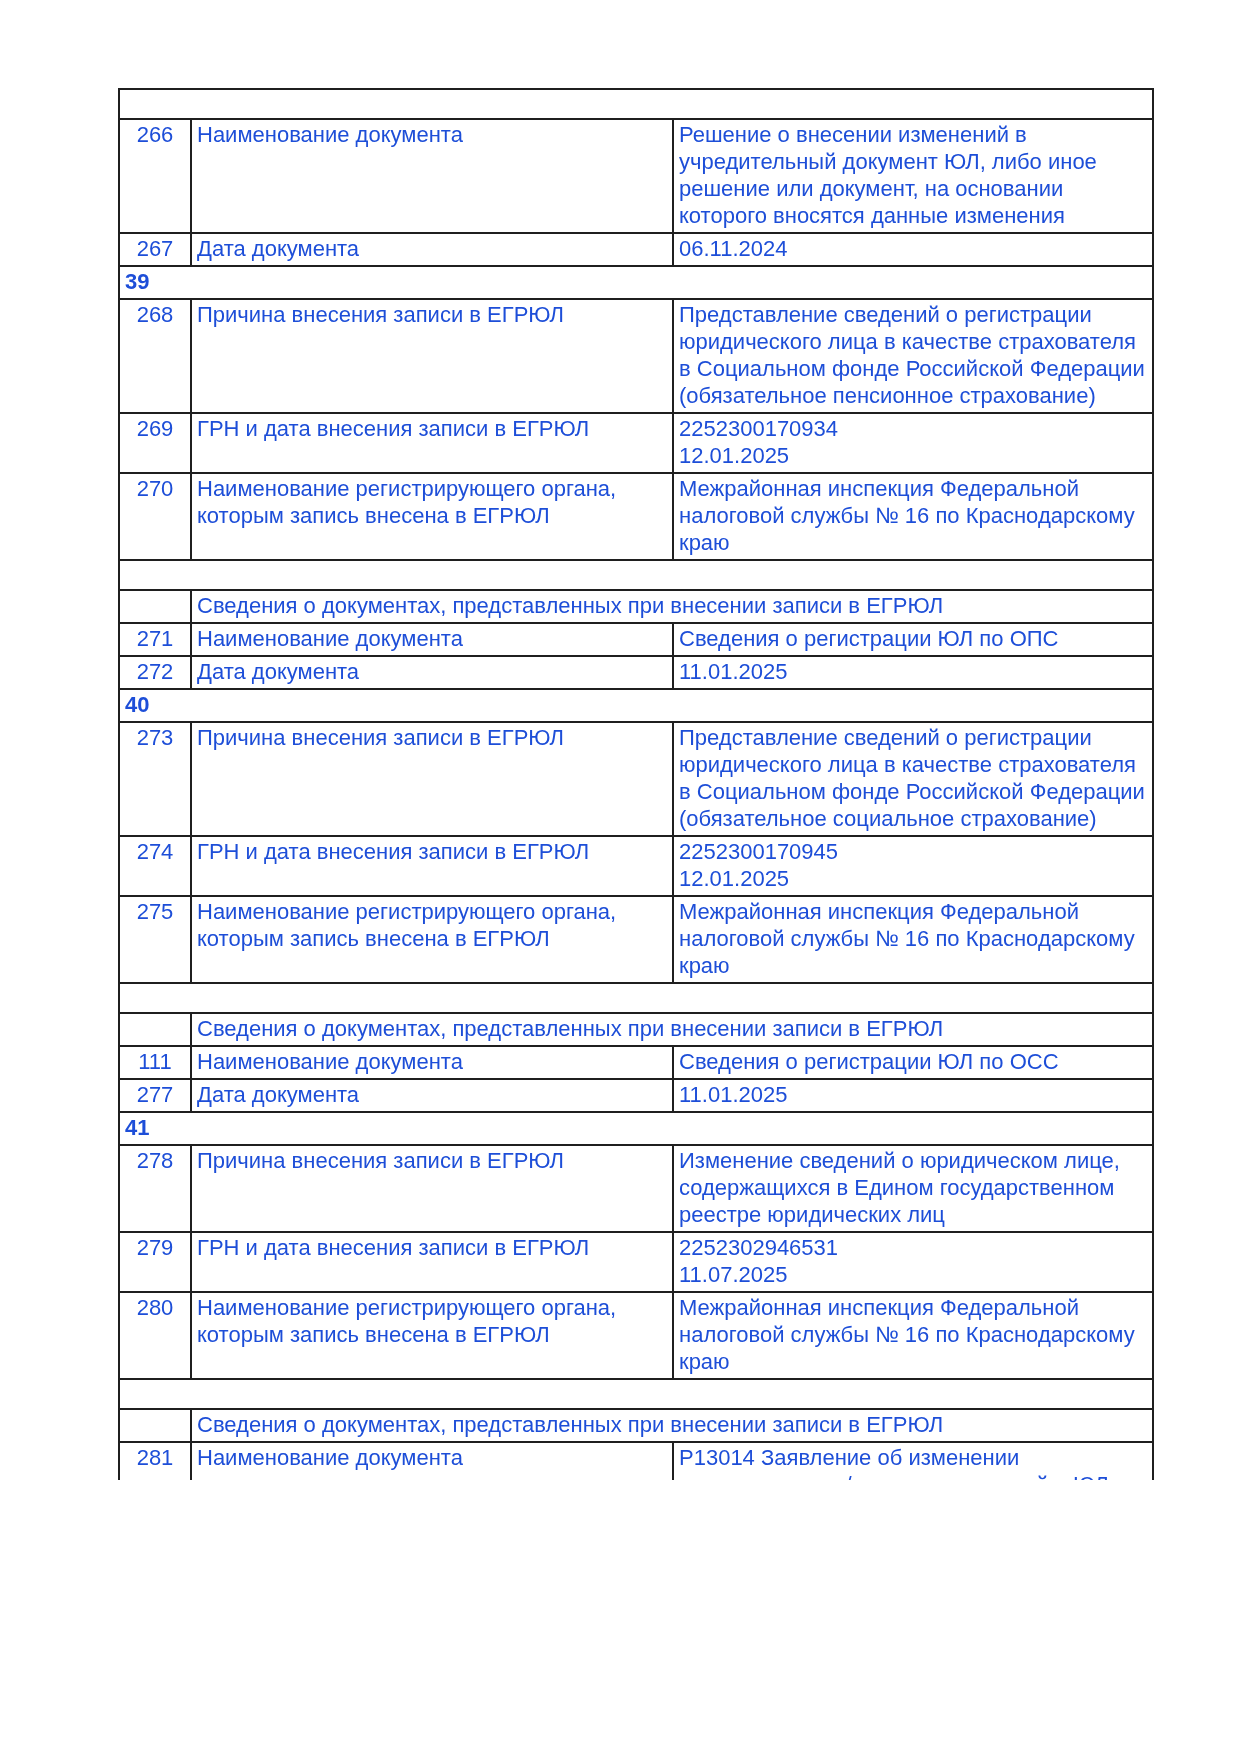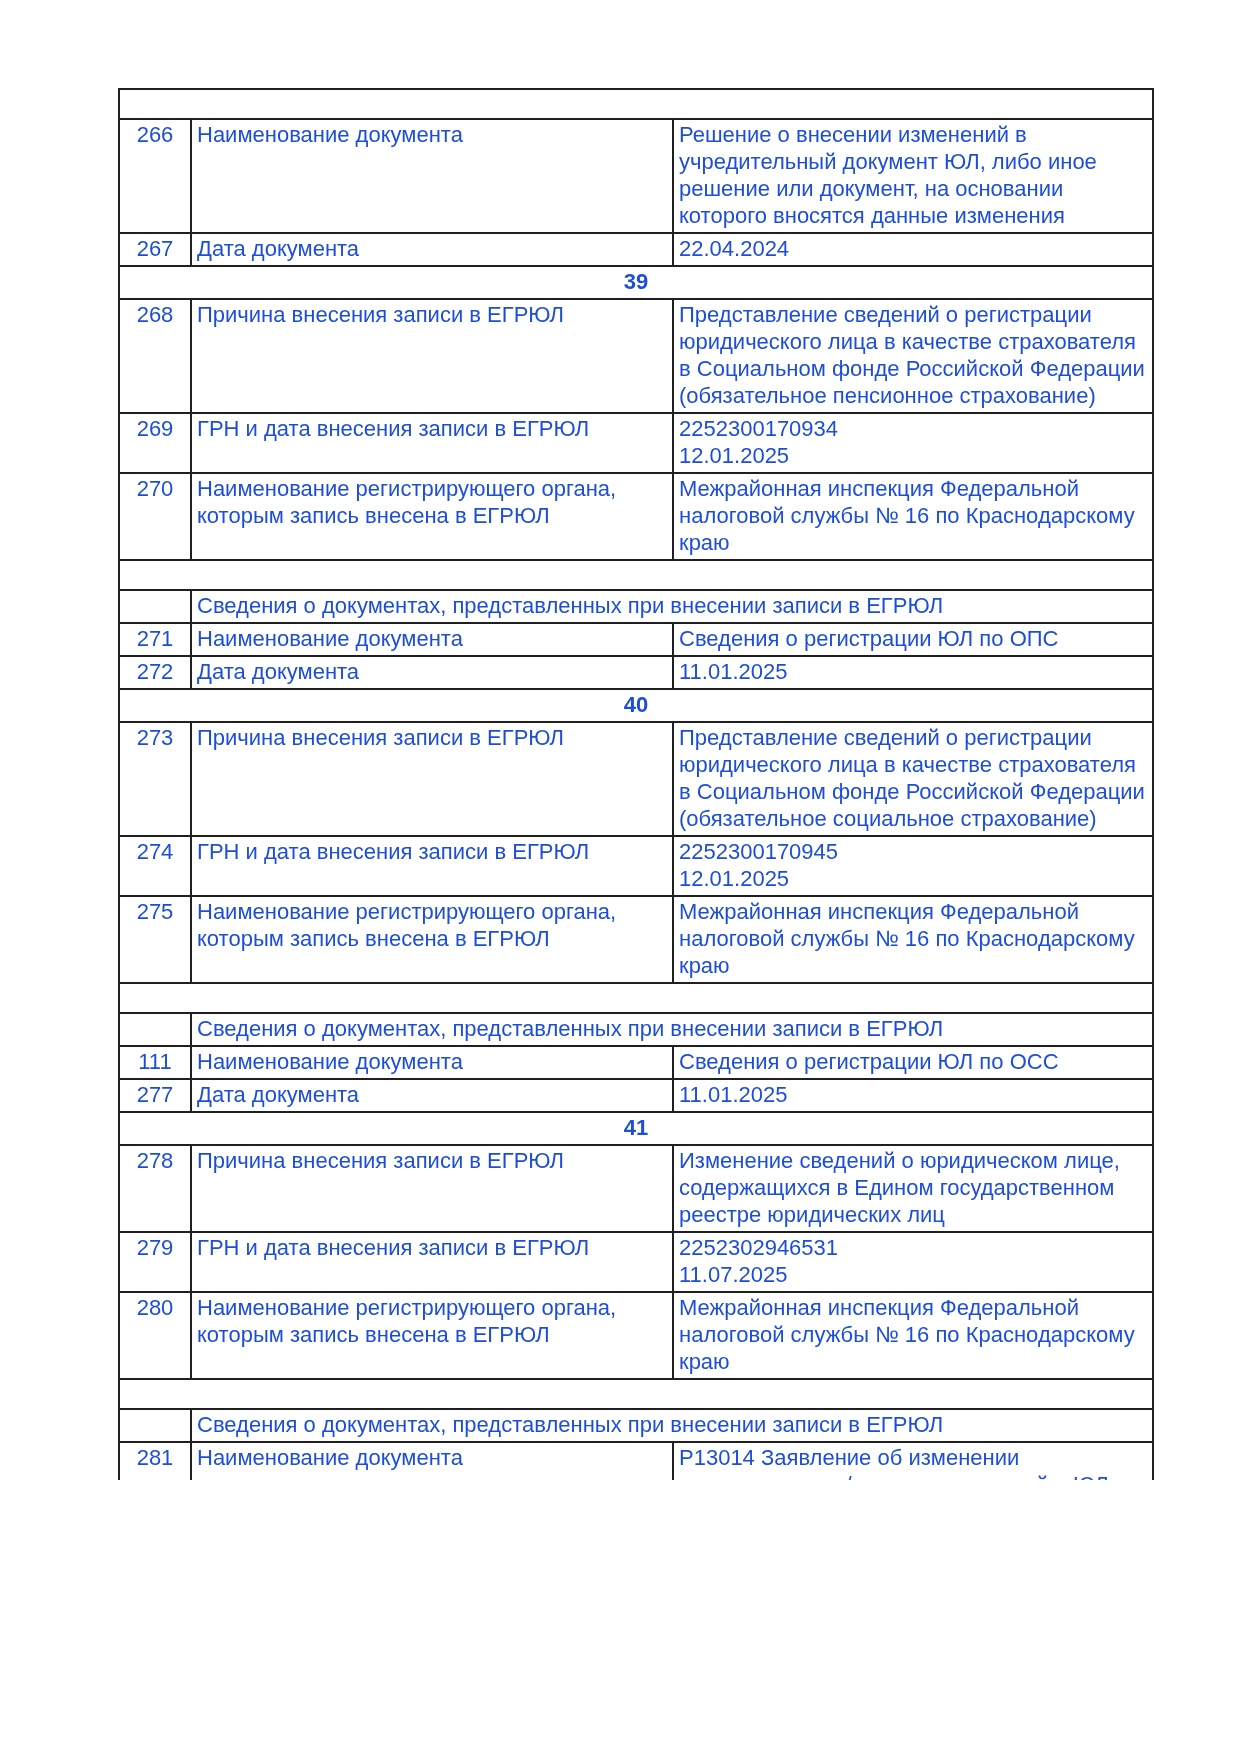--- a/index.html
+++ b/index.html
@@ -36,21 +36,21 @@
     overflow: hidden;
   }
   td.num {
     text-align: center;
     padding-left: 2px;
     padding-right: 2px;
   }
   td.val { white-space: pre-line; }
   tr.spacer-row td { height: 28px; padding: 0; }
   td.section {
-    text-align: center;
+    text-align: left;
     font-weight: bold;
     padding-top: 3px;
     padding-bottom: 4px;
   }
   td.subhead { }
   .footer {
     position: absolute;
     left: 118px;
     top: 1697px;
     width: 1034px;
@@ -92,21 +92,21 @@
         <td colspan="3"></td>
       </tr>
       <tr>
         <td class="num">266</td>
         <td class="lbl">Наименование документа</td>
         <td class="val">Решение о внесении изменений в учредительный документ ЮЛ, либо иное решение или документ, на основании которого вносятся данные изменения</td>
       </tr>
       <tr>
         <td class="num">267</td>
         <td class="lbl">Дата документа</td>
-        <td class="val">22.04.2024</td>
+        <td class="val">06.11.2024</td>
       </tr>
       <tr>
         <td colspan="3" class="section">39</td>
       </tr>
       <tr>
         <td class="num">268</td>
         <td class="lbl">Причина внесения записи в ЕГРЮЛ</td>
         <td class="val">Представление сведений о регистрации юридического лица в качестве страхователя в Социальном фонде Российской Федерации (обязательное пенсионное страхование)</td>
       </tr>
       <tr>

